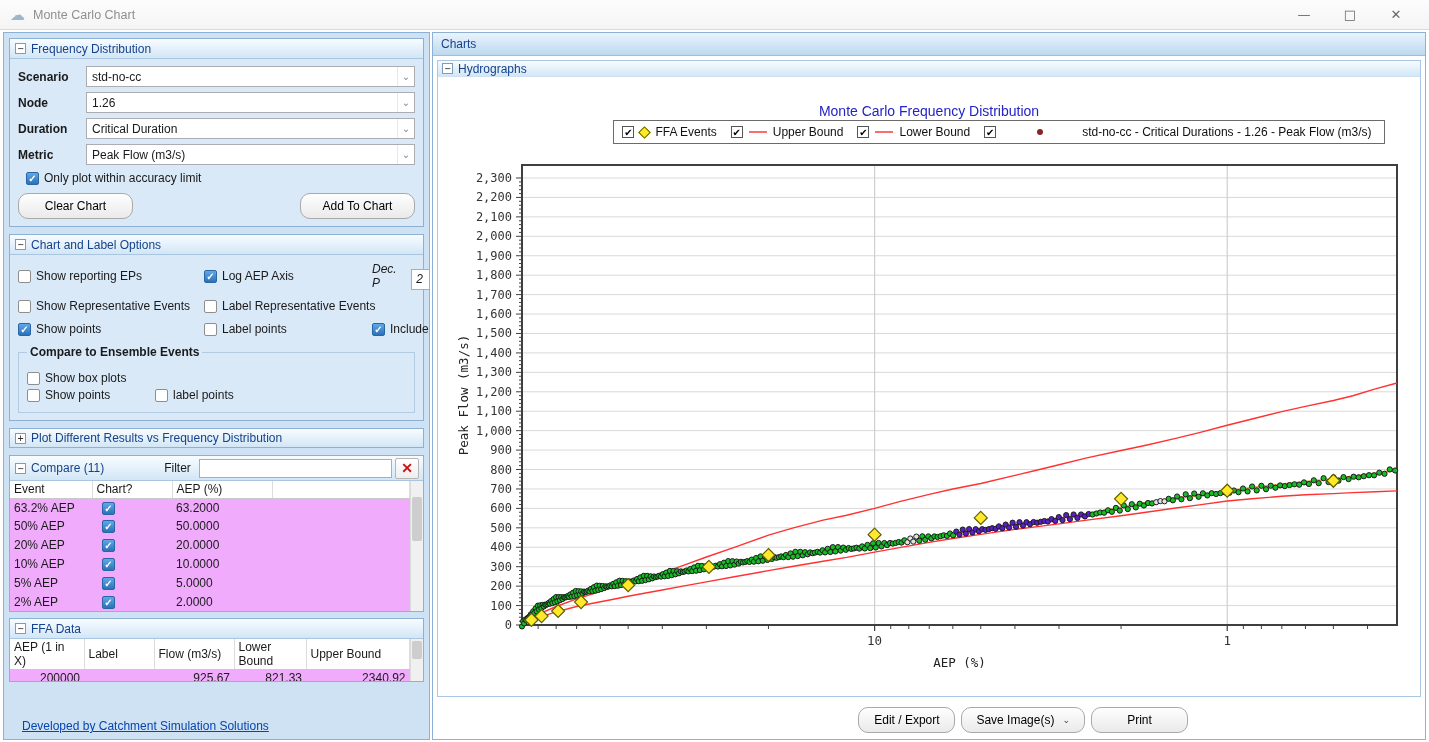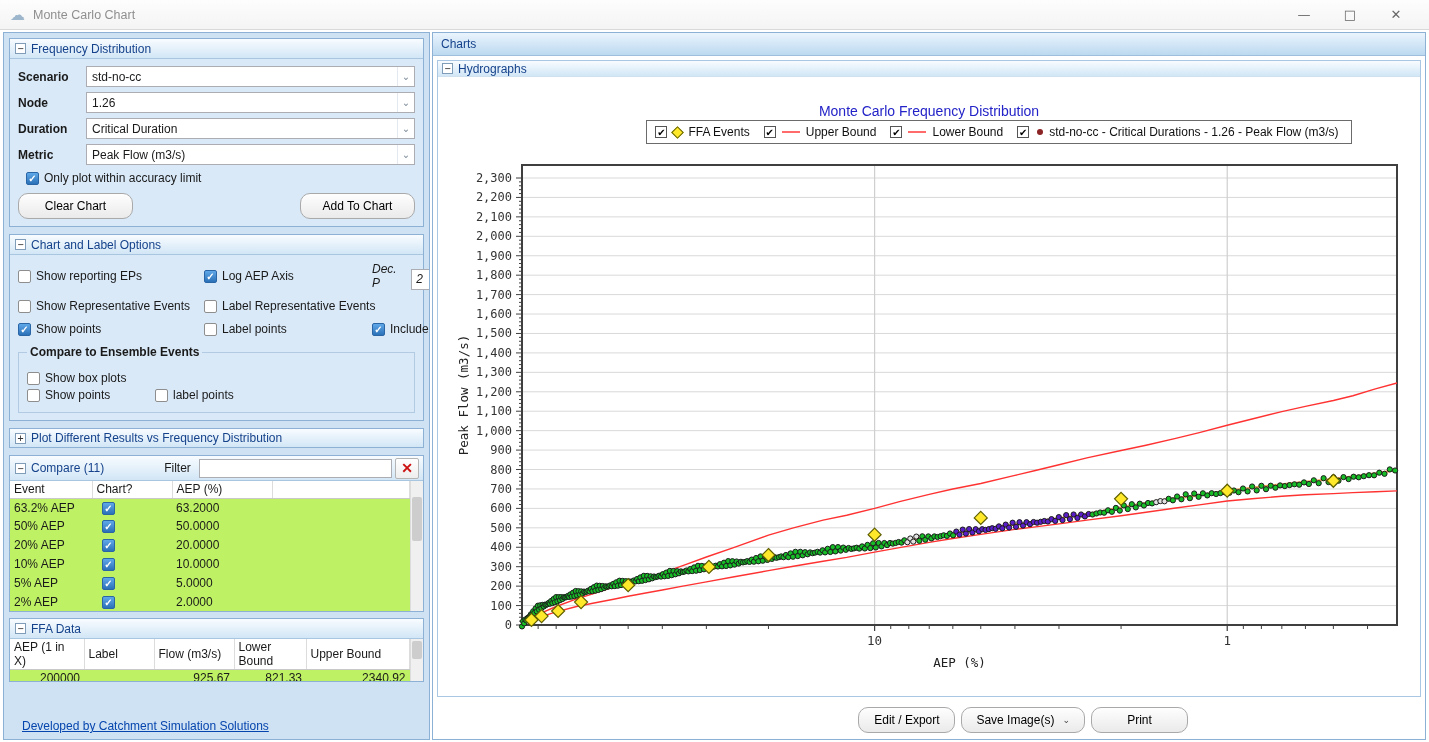--- a/index.html
+++ b/index.html
@@ -63,21 +63,21 @@
 
   
   .compare-header { height:25px; background:linear-gradient(#f8fcff,#d2e6f6); border-bottom:1px solid #a8c6e0;
     display:flex; align-items:center; padding:0 4px 0 5px; color:#15428b; }
   .filter-label { color:#1a1a1a; margin:0 8px 0 60px; }
   .filter-input { flex:1; height:19px; border:1px solid #abadb3; background:#fff; font-size:12px; padding:0 4px;
     font-family:"Liberation Sans",sans-serif; }
   .clear-filter { width:24px; height:21px; margin-left:3px; background:linear-gradient(#fff,#eee);
     border:1px solid #b5b5b5; border-radius:2px; color:#cc1111; font-weight:bold; font-size:14px;
     display:flex; align-items:center; justify-content:center; }
-  .tbl-wrap { background:#bef264; display:flex; }
+  .tbl-wrap { background:#f0abfc; display:flex; }
   .tbl { flex:1; border-collapse:collapse; font-size:12px; }
   .tbl th { font-weight:normal; text-align:left; border-right:1px solid #dcdcdc; border-bottom:1px solid #c8c8c8;
     padding:1px 4px; height:17px; background:#fff; }
   .tbl td { padding:0 4px; height:16px; }
   .tbl td.num { text-align:right; }
   .vscroll { width:13px; background:#f0f0f0; border-left:1px solid #dcdcdc; position:relative; }
   .vthumb { position:absolute; left:1px; right:1px; background:#cdcdcd; border-radius:2px; }
 
   .footer-link { padding:6px 18px 6px 18px; }
   .footer-link a { color:#0645ad; font-size:12px; }
@@ -87,21 +87,21 @@
     flex-direction:column; overflow:hidden; }
   .hydro-bar { height:19px; background:linear-gradient(#f8fcff,#d2e6f6); border-bottom:1px solid #cfe0ef;
     display:flex; align-items:center; padding:0 4px; color:#15428b; }
   .chart-region { position:relative; flex:1; }
   .chart-title { position:absolute; top:26px; left:0; width:100%; text-align:center; color:#2323c8;
     font-size:14px; }
   .legend-row { position:absolute; top:43px; left:0; width:100%; display:flex; justify-content:center; }
   .legend-box { display:inline-flex; align-items:center; border:1px solid #6b6b6b; padding:4px 8px;
     background:#fff; transform:translateX(70px); }
   .legend-item { display:flex; align-items:center; margin-right:14px; }
-  .legend-item:last-child { margin-right:4px; }
+  .legend-item:last-child { margin-right:4px;gap:33px; }
   .cbx { width:12px; height:12px; border:1px solid #555; background:#fff; display:inline-flex;
     align-items:center; justify-content:center; margin-right:4px; }
   .cbx.on::after { content:"✔"; font-size:10px; color:#000; }
   .sym-diamond { width:9px; height:9px; background:#ffe92a; border:1px solid #5e5e00; transform:rotate(45deg);
     margin:0 6px 0 2px; }
   .sym-redline { width:18px; height:0; border-top:2px solid #ff6b6b; margin:0 6px 0 2px; }
   .sym-dot { width:6px; height:6px; border-radius:50%; background:#8b2424; margin:0 6px 0 4px; }
   .legend-label { font-size:12px; color:#111; }
 
   .bottom-buttons { height:38px; flex:0 0 38px; display:flex; align-items:center; justify-content:flex-end;

